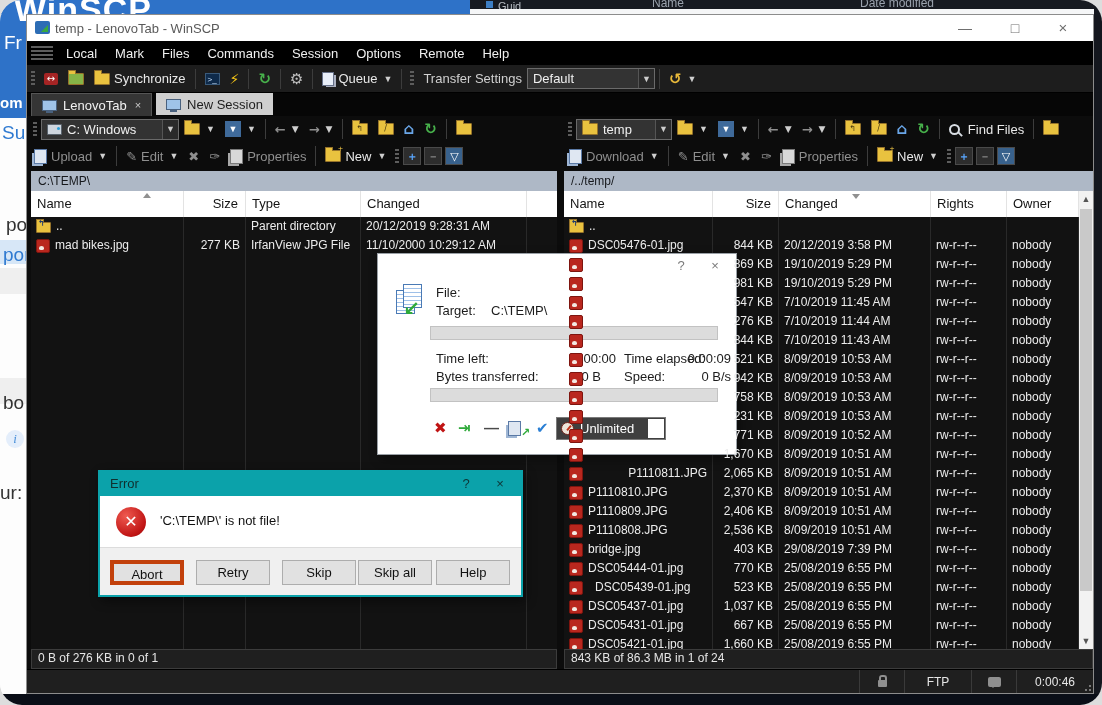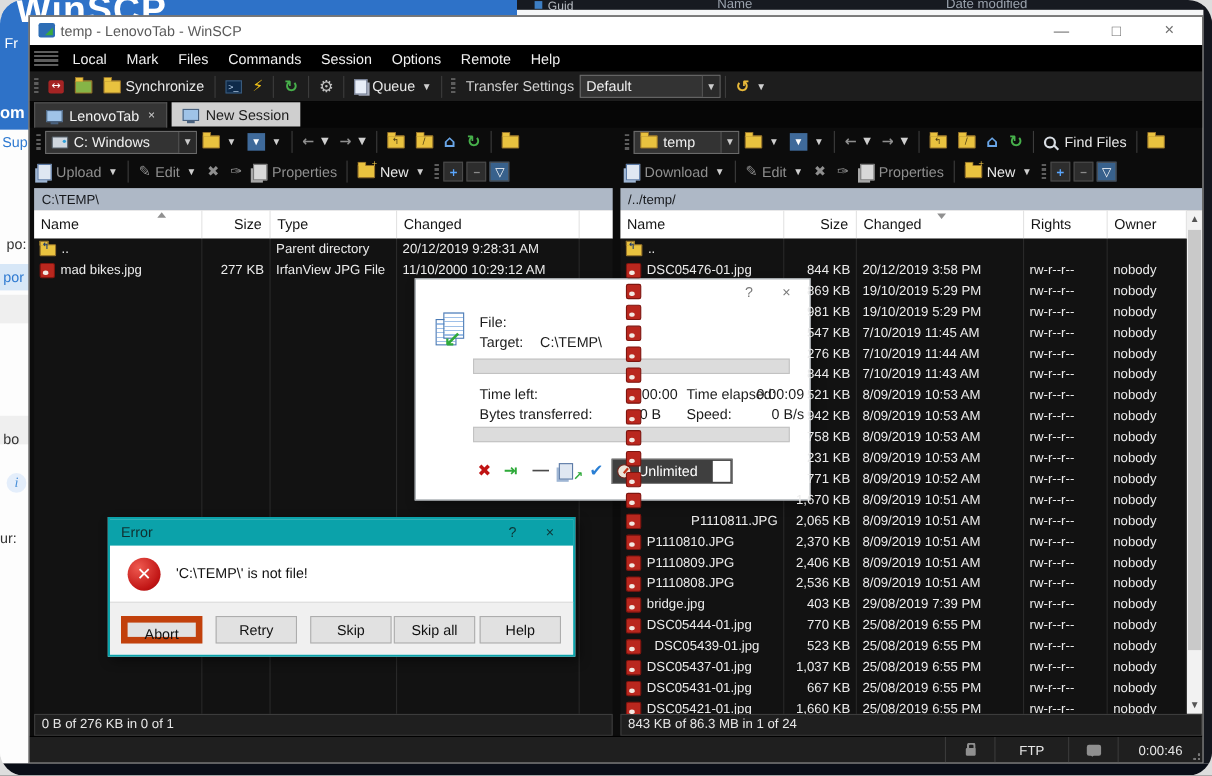--- a/index.html
+++ b/index.html
@@ -10,21 +10,21 @@
 
   
   .bg-blue{left:0;top:0;width:470px;height:14px;background:#2e72c8;}
   .bg-blue-left{left:0;top:0;width:26px;height:118px;background:#2e72c8;}
   .bg-brand{left:14px;top:-10px;color:#fff;font-size:34px;font-weight:bold;letter-spacing:1px;}
   .bg-page-left{left:0;top:118px;width:26px;height:576px;background:#fdfdfd;}
   .bg-dark-top{left:470px;top:0;width:632px;height:9px;background:#171a21;color:#9aa2ad;font-size:12px;overflow:hidden;}
   .bg-white-sliver{left:470px;top:9px;width:624px;height:5px;background:#f5f6f7;}
   .bg-right-strip{left:1094px;top:0;width:8px;height:694px;background:#14171e;}
   .bg-bottom{left:0;top:694px;width:1102px;height:11px;background:#0a0e17;}
-  .frag{color:#333;font-size:13px;}
+  .frag{color:#333;font-size:19px;}
   .frag-link{color:#2f7ad1;}
   .hl-row{left:0;top:240px;width:26px;height:24px;background:#d7e7f7;}
   .gr-row{left:0;width:26px;height:26px;background:#efefef;}
   .info-dot{left:6px;top:430px;width:18px;height:18px;border-radius:50%;background:#e4eefb;
             color:#4a90d9;font-family:"Liberation Serif",serif;font-style:italic;font-size:13px;
             text-align:center;line-height:18px;}
 
   
   .win{left:26px;top:14px;width:1068px;height:680px;background:#0c0c0c;border:1px solid #8c8c8c;
        box-sizing:border-box;position:absolute;overflow:hidden;}
@@ -160,21 +160,21 @@
 
   
   .dlg-err{left:98px;top:470px;width:425px;height:127px;background:#fff;border:2px solid #0ba2aa;
            box-shadow:3px 4px 10px rgba(0,0,0,.45);box-sizing:border-box;}
   .etitle{position:absolute;left:0;top:0;right:0;height:24px;background:#0ba2aa;color:#10302f;
           font-size:13px;line-height:24px;padding-left:10px;}
   .esys{position:absolute;top:0;width:30px;height:24px;text-align:center;line-height:24px;color:#0e3536;font-size:13px;}
   .efoot{position:absolute;left:0;right:0;bottom:0;height:47px;background:#f0f0f0;border-top:1px solid #dcdcdc;}
   .ebtn{position:absolute;top:88px;width:74px;height:25px;background:#e1e1e1;border:1px solid #adadad;
         font-size:13px;text-align:center;line-height:23px;color:#111;box-sizing:border-box;}
-  .ebtn.focus{border:6px solid #c2410c;line-height:21px;}
+  .ebtn.focus{border:4px solid #c2410c;line-height:21px;}
   .errico{position:absolute;left:16px;top:35px;width:30px;height:30px;border-radius:50%;
           background:radial-gradient(circle at 10px 9px,#ef5a50,#c01414 70%,#8e0b0b);
           color:#fff;font-weight:bold;font-size:16px;text-align:center;line-height:30px;}
   .emsg{position:absolute;left:60px;top:41px;font-size:13px;color:#111;}
 </style>
 </head>
 <body>
 
 <div class="stage">
 

